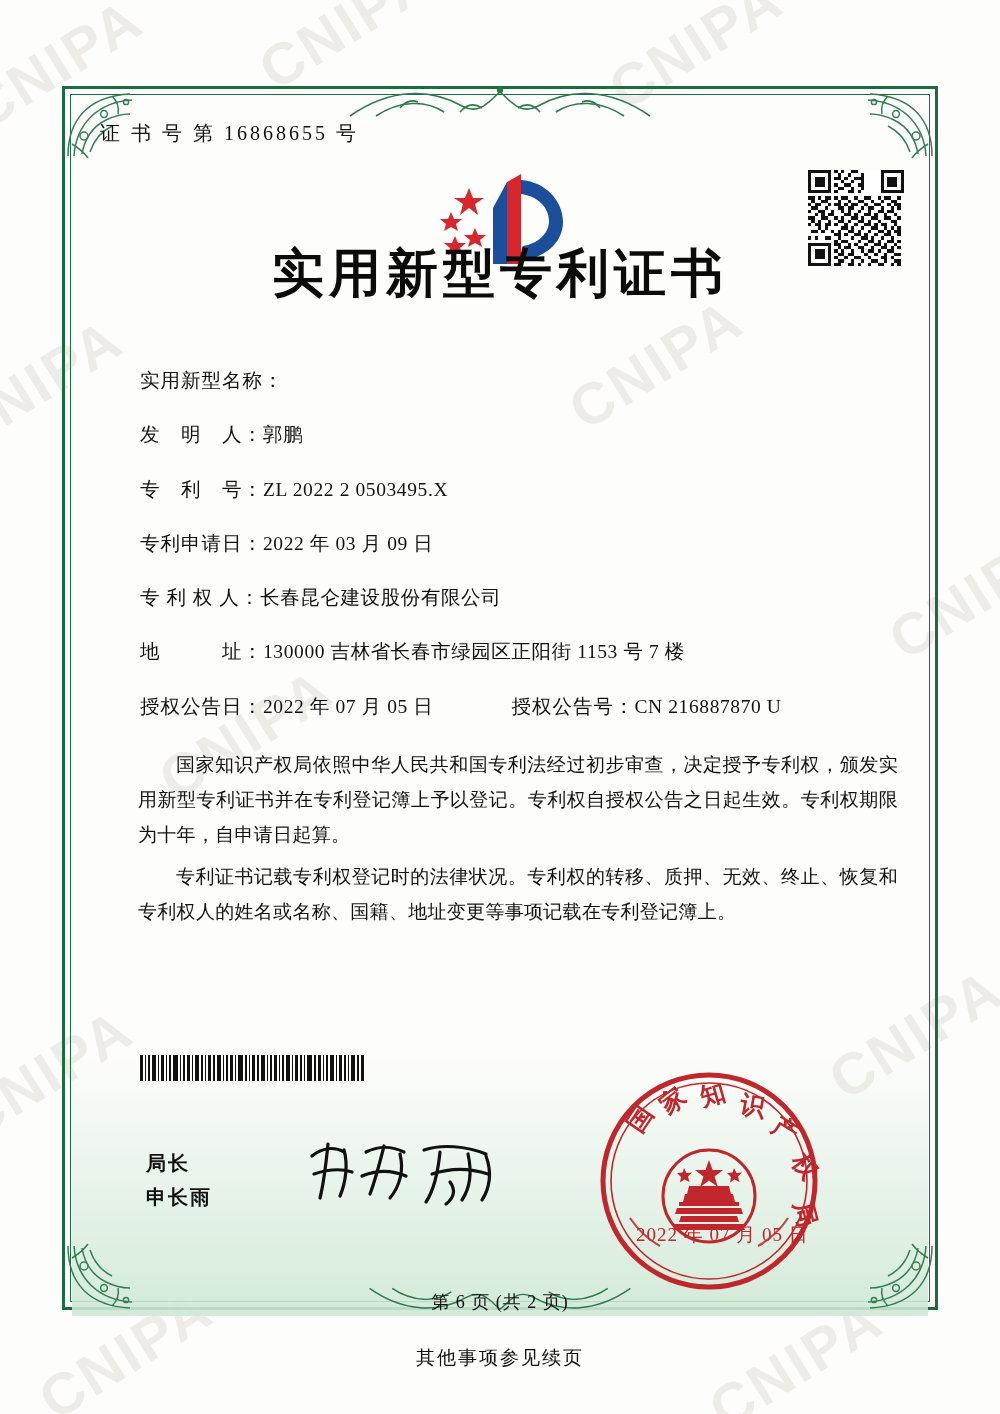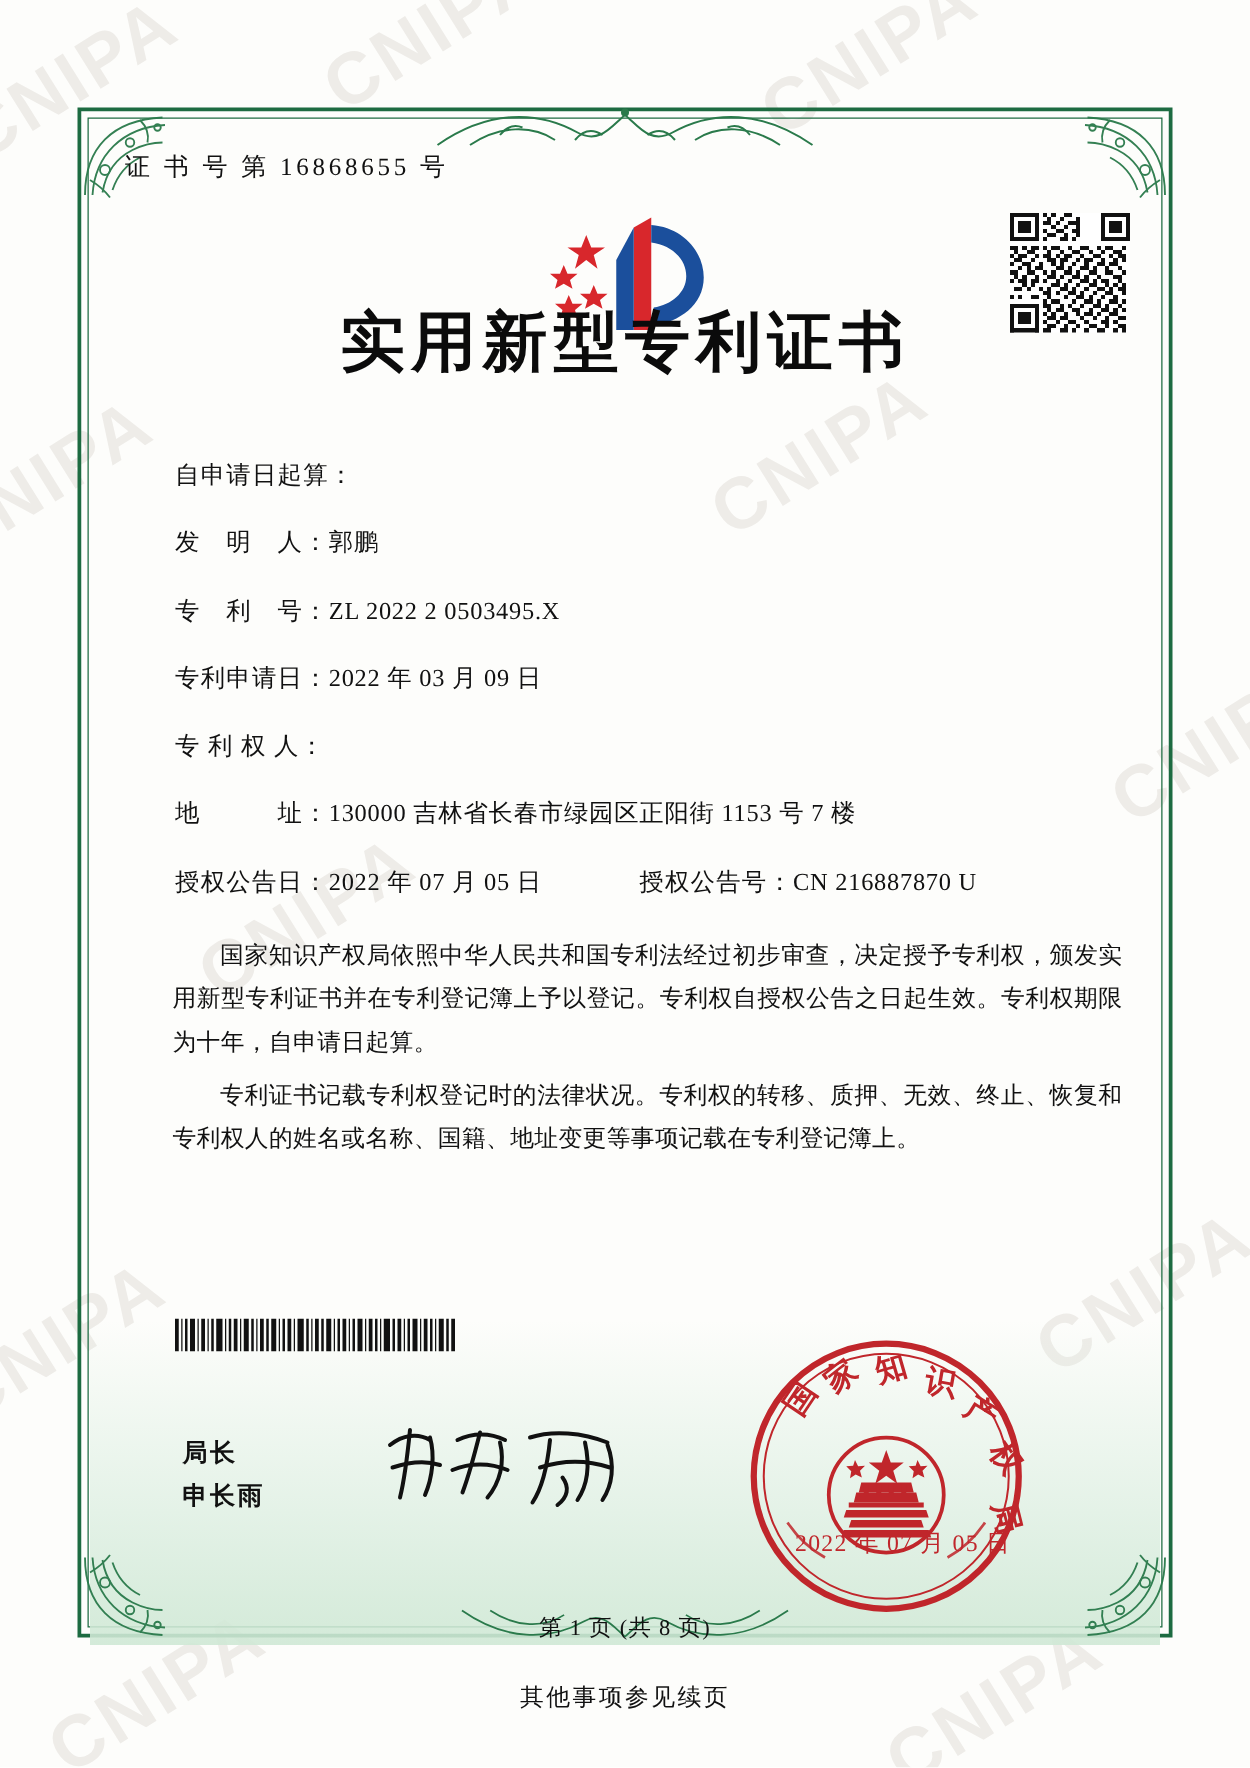--- a/index.html
+++ b/index.html
@@ -586,36 +586,37 @@
     </svg>
   </div>
 
   <div class="content">
     <div class="cert-no">证 书 号 第 16868655 号</div>
 
     <div class="title">实用新型专利证书</div>
 
     <div class="fields">
       <div class="field">
-        <span class="label">自申请日起算：</span>
+        <span class="label">实用新型名称：</span>
       </div>
       <div class="field">
         <span class="label">发　明　人：</span>
         <span class="value">郭鹏</span>
       </div>
       <div class="field">
         <span class="label">专　利　号：</span>
         <span class="value">ZL 2022 2 0503495.X</span>
       </div>
       <div class="field">
         <span class="label">专利申请日：</span>
         <span class="value">2022 年 03 月 09 日</span>
       </div>
       <div class="field">
         <span class="label">专 利 权 人：</span>
+        <span class="value">长春昆仑建设股份有限公司</span>
       </div>
       <div class="field">
         <span class="label">地　　　址：</span>
         <span class="value">130000 吉林省长春市绿园区正阳街 1153 号 7 楼</span>
       </div>
       <div class="field two-col">
         <span class="label">授权公告日：</span>
         <span class="value">2022 年 07 月 05 日</span>
         <span class="second-label">授权公告号：</span>
         <span class="value">CN 216887870 U</span>
@@ -740,16 +741,16 @@
         </g>
       </g>
       <g stroke="#c0262b" stroke-width="2.2" fill="none" opacity="0.85">
         <path d="M34 150 q 12 18 30 28"></path>
         <path d="M192 150 q -12 18 -30 28"></path>
       </g>
     </svg>
   </div>
   <div class="seal-date">2022 年 07 月 05 日</div>
 
-  <div class="page-num">第 1 页 (共 8 页)</div>
+  <div class="page-num">第 6 页 (共 2 页)</div>
   <div class="footnote">其他事项参见续页</div>
 
 </div>
 
 </body></html>

